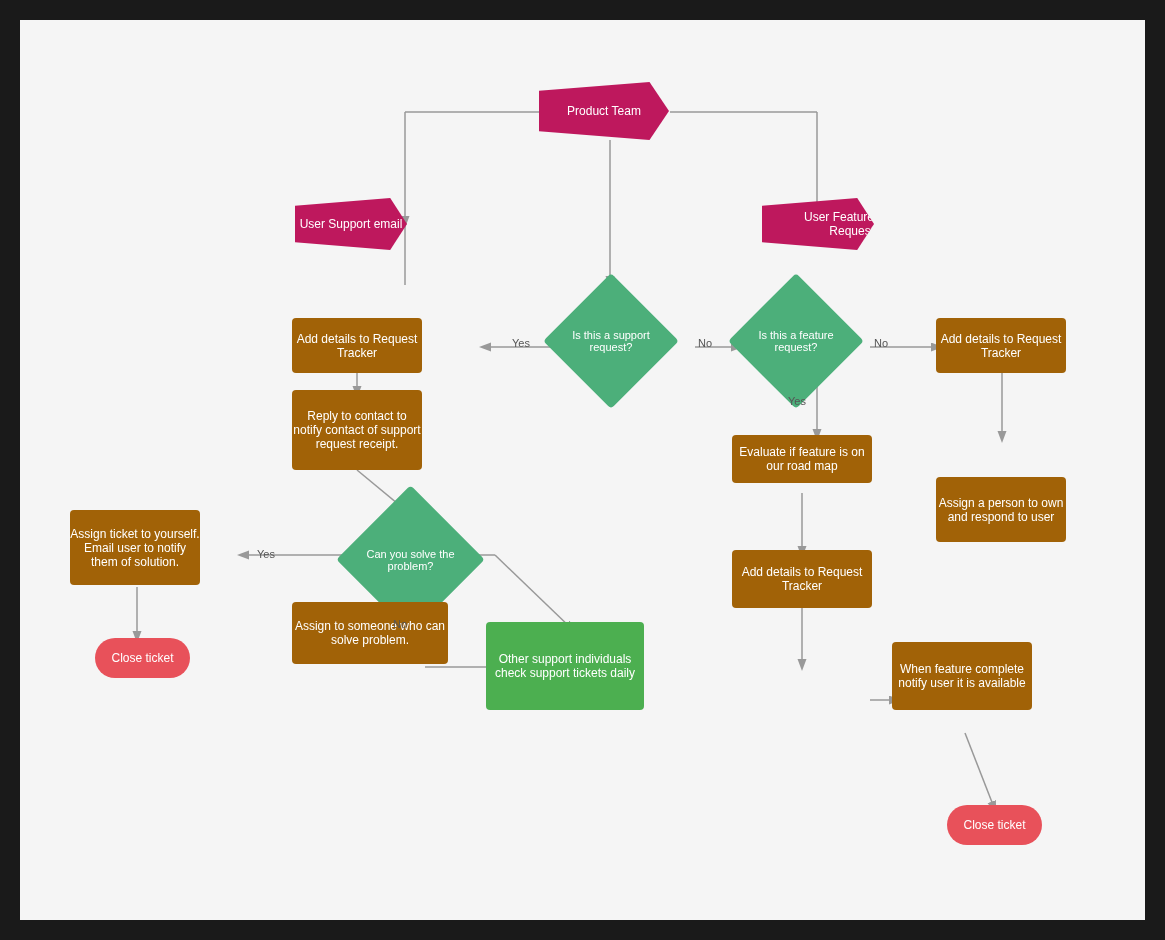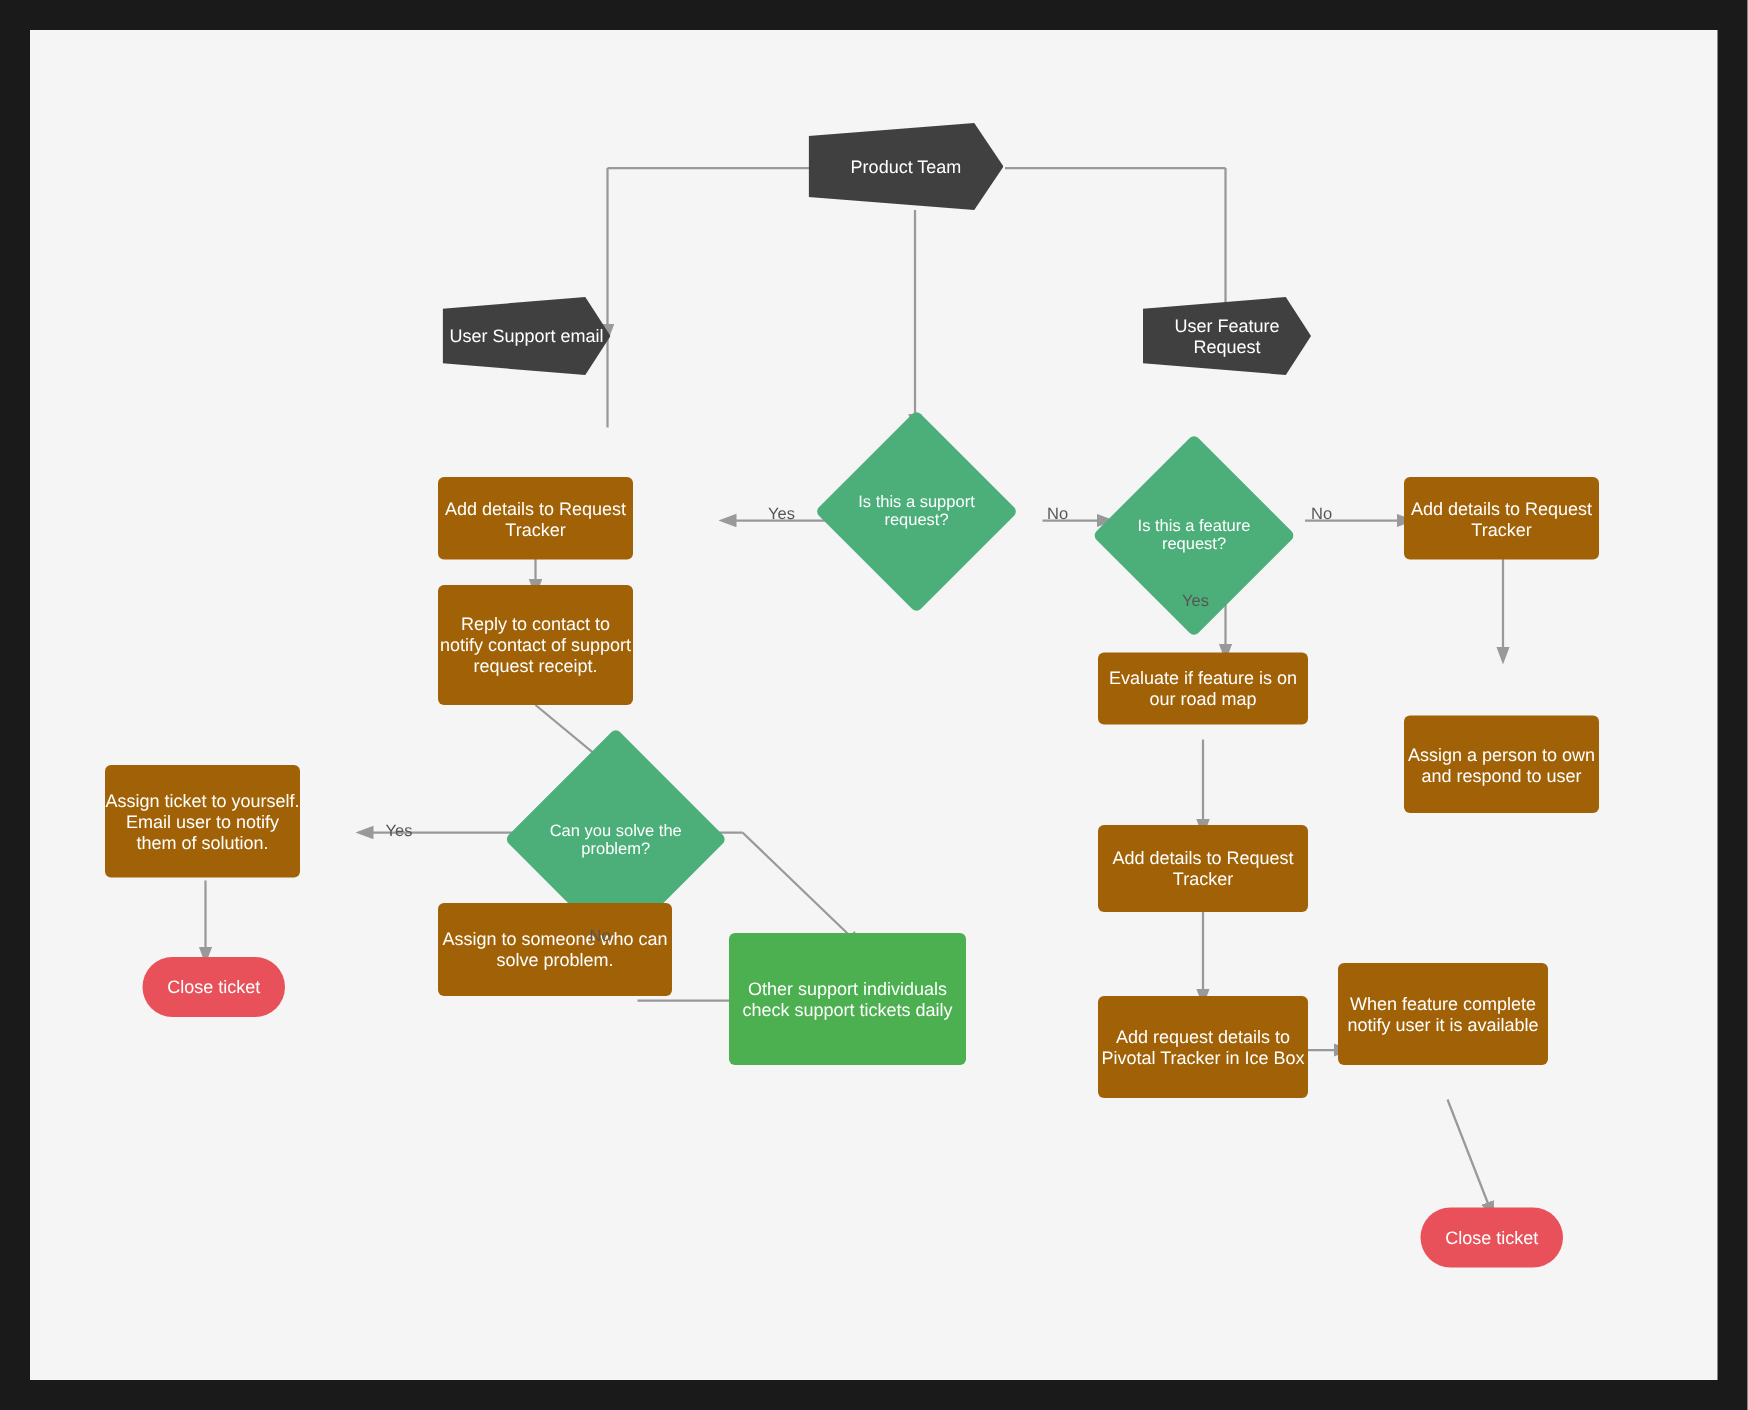--- a/index.html
+++ b/index.html
@@ -32,22 +32,23 @@
       background: #a16207;
     }
     .node-green {
       background: #4caf50;
     }
     .node-red {
       background: #e8515a;
       border-radius: 20px;
     }
     .node-flag {
-      background: #404040;
+      background: #be185d;
       clip-path: polygon(0 15%, 85% 0, 100% 50%, 85% 100%, 0 85%);
+      text-align: right;
     }
     svg.arrows {
       position: absolute;
       top: 0;
       left: 0;
       width: 100%;
       height: 100%;
       pointer-events: none;
     }
     .label-text {
@@ -126,21 +127,21 @@
     <span>User Feature Request</span>
   </div>
 
   <div style="position:absolute; left:543px; top:273px; width:96px; height:96px;">
     <div style="width:96px; height:96px; background:#4caf7a; transform:rotate(45deg); position:absolute; top:0; left:0; border-radius:4px;"></div>
     <div style="position:absolute; top:0; left:0; width:96px; height:96px; display:flex; align-items:center; justify-content:center; z-index:2;">
       <span style="color:white; font-size:11px; font-weight:500; text-align:center; padding:8px;">Is this a support request?</span>
     </div>
   </div>
 
-  <div style="position:absolute; left:728px; top:289px; width:96px; height:96px;">
+  <div style="position:absolute; left:728px; top:273px; width:96px; height:96px;">
     <div style="width:96px; height:96px; background:#4caf7a; transform:rotate(45deg); position:absolute; top:0; left:0; border-radius:4px;"></div>
     <div style="position:absolute; top:0; left:0; width:96px; height:96px; display:flex; align-items:center; justify-content:center; z-index:2;">
       <span style="color:white; font-size:11px; font-weight:500; text-align:center; padding:8px;">Is this a feature request?</span>
     </div>
   </div>
 
   <div class="node node-blue" style="left:272px; top:298px; width:130px; height:55px;">
     <span>Add details to Request Tracker</span>
   </div>
 
@@ -180,23 +181,20 @@
   </div>
 
   <div class="node node-blue" style="left:712px; top:415px; width:140px; height:48px;">
     <span>Evaluate if feature is on our road map</span>
   </div>
 
   <div class="node node-blue" style="left:712px; top:530px; width:140px; height:58px;">
     <span>Add details to Request Tracker</span>
   </div>
 
-  <div class="node node-blue" style="left:712px; top:644px; width:140px; height:68px;">
-    <span>Add request details to Pivotal Tracker in Ice Box</span>
-  </div>
 
   <div class="node node-blue" style="left:872px; top:622px; width:140px; height:68px;">
     <span>When feature complete notify user it is available</span>
   </div>
 
   <div class="node node-red" style="left:927px; top:785px; width:95px; height:40px;">
     <span>Close ticket</span>
   </div>
 
   <div class="label-text" style="left:492px; top:317px;">Yes</div>

